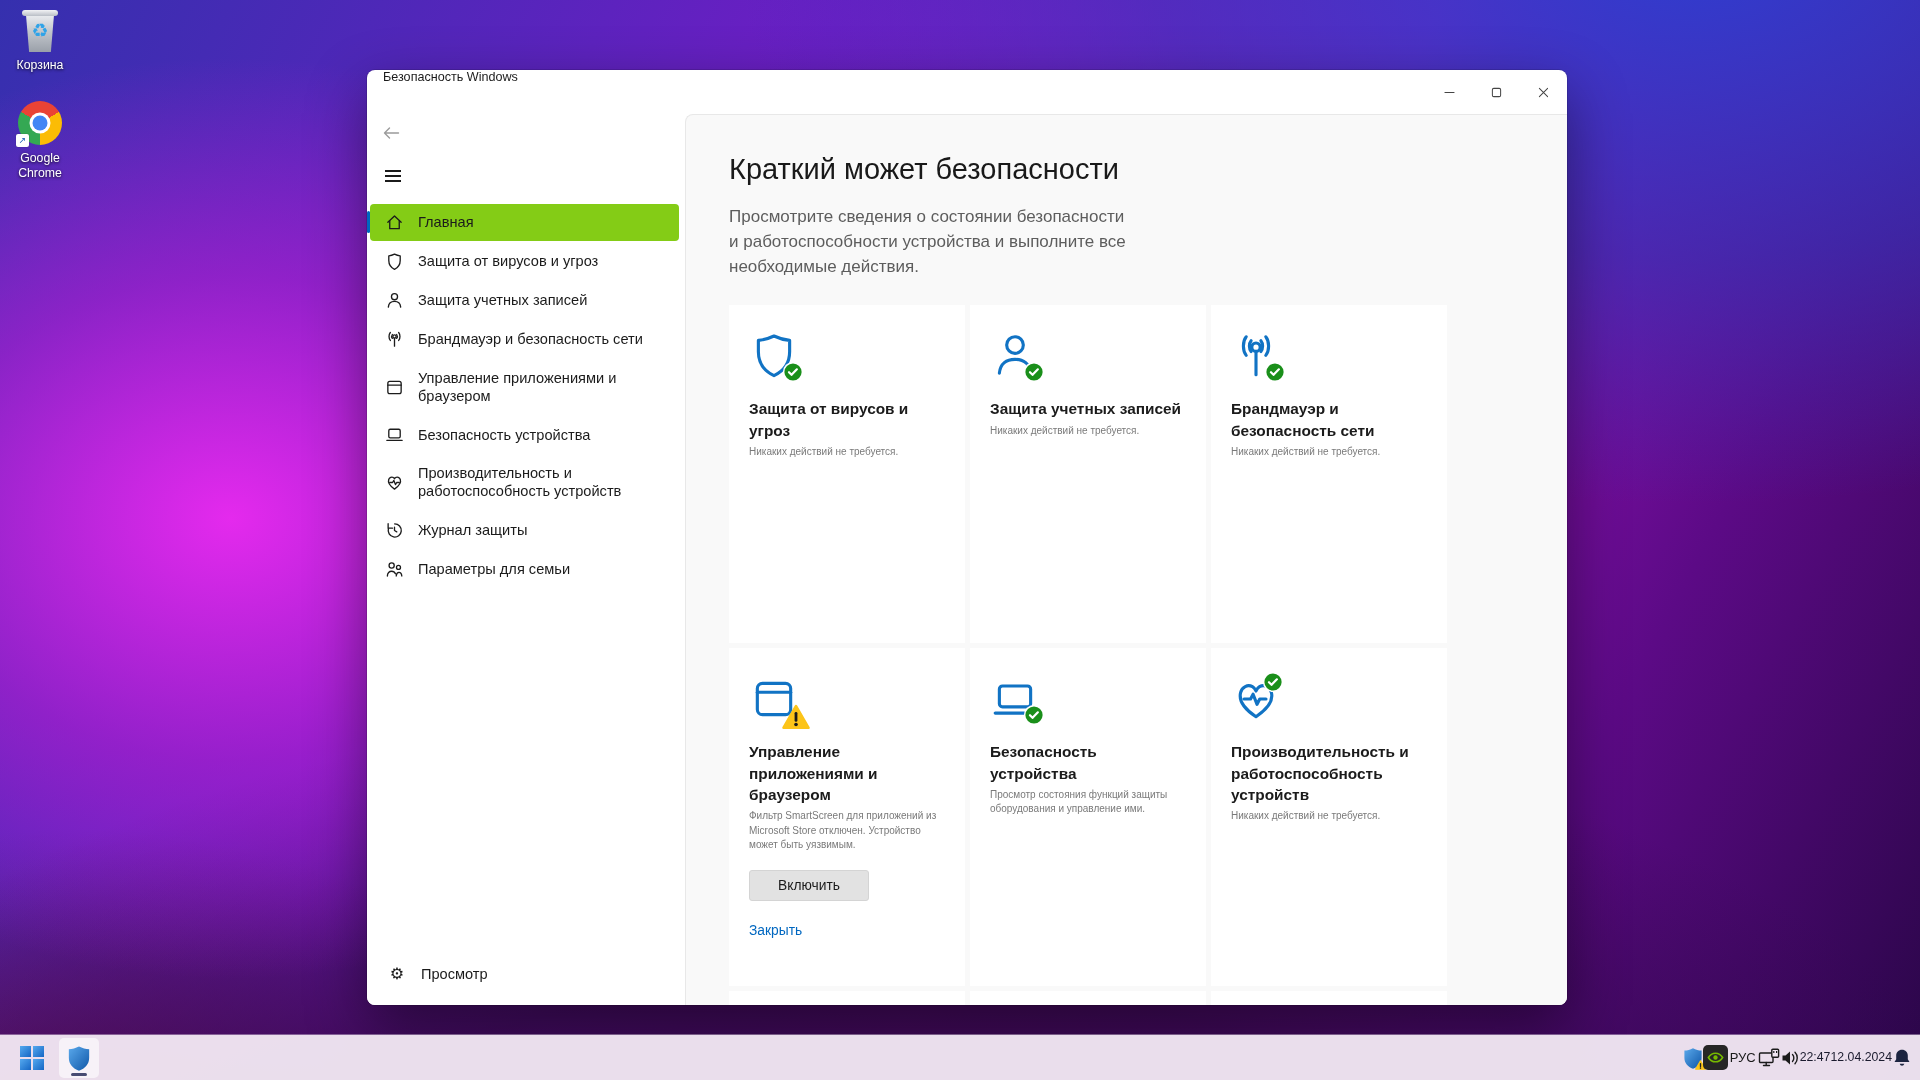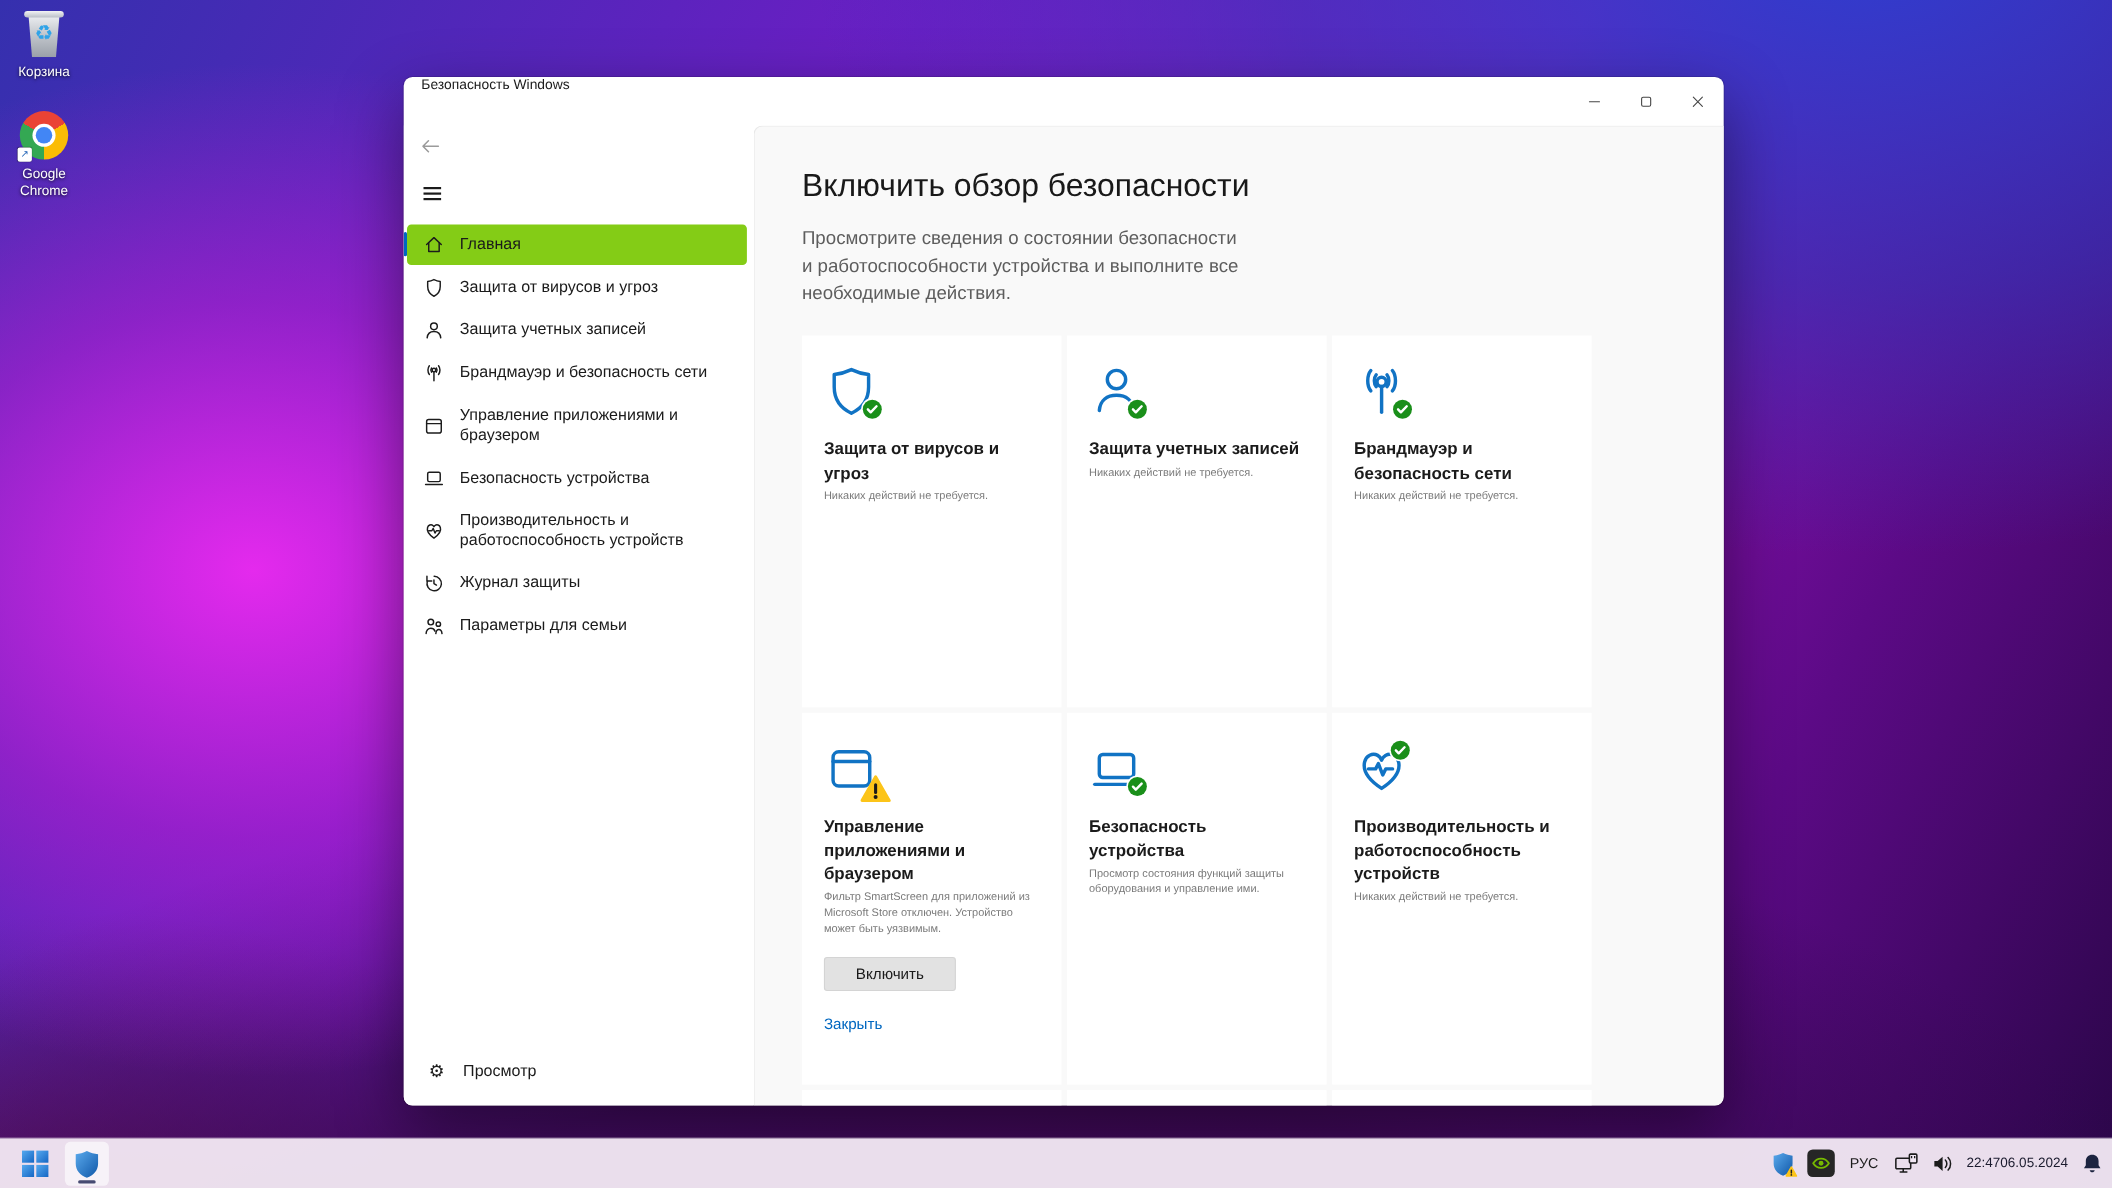--- a/index.html
+++ b/index.html
@@ -101,21 +101,21 @@
   .taskbar{position:absolute; left:0; right:0; bottom:0; height:45px;
     background:rgba(241,231,243,.96); box-shadow:0 -1px 0 rgba(255,255,255,.35);}
   .tb-left{position:absolute; left:12px; top:0; height:100%; display:flex; align-items:center; gap:7px;}
   .tb-btn{width:40px; height:40px; border-radius:5px; display:flex; align-items:center; justify-content:center;
     position:relative; cursor:pointer;}
   .tb-btn.active-app{background:rgba(255,255,255,.62);}
   .tb-btn.active-app::after{content:""; position:absolute; bottom:2px; left:50%; transform:translateX(-50%);
     width:16px; height:3px; border-radius:2px; background:#474b72;}
   .start-grid{width:24px; height:24px; display:grid; grid-template-columns:11px 11px; grid-template-rows:11px 11px; gap:2px;}
   .start-grid i{background:linear-gradient(135deg,#55a9ef,#1566c4);}
-  .tb-right{position:absolute; right:8px; top:0; height:100%; display:flex; align-items:center; gap:12px;}
+  .tb-right{position:absolute; right:8px; top:0; height:100%; display:flex; align-items:center; }
   .tray-item{display:flex; align-items:center; justify-content:center; cursor:pointer; position:relative;}
   .tray-lang{font-size:13px; color:#1b1b1b; padding:0 2px;}
   .nvidia-sq{width:25px; height:25px; border-radius:5px; background:#262626; display:flex; align-items:center; justify-content:center;}
   .tray-time{text-align:right; font-size:12.3px; line-height:1.32; color:#1b1b2e;}
   .tray-warn{position:absolute; right:-3px; bottom:-1px;}
 </style>
 </head>
 <body>
 
 <div class="wallpaper">
@@ -260,21 +260,21 @@
   </div>
           </nav>
         <div class="nav-item settings-item">
           <span class="nicon">
               <span class="glyph">⚙</span>
             </span>
           <span>Просмотр</span>
         </div>
       </aside>
       <section class="content">
-        <h1 class="page-title">Включить обзор безопасности</h1>
+        <h1 class="page-title">Краткий может безопасности</h1>
         <p class="page-desc">Просмотрите сведения о состоянии безопасности и работоспособности устройства и выполните все необходимые действия.</p>
         <div class="cards" id="cards-grid">
           <div class="card">
     <div class="card-icon"><svg class="main" viewBox="0 0 48 48">
                   <path d="M24 4.8c5 2.4 10 3.8 15 4.2V20c0 10.8-6 18.6-15 22.9C15 38.6 9 30.8 9 20V9c5-.4 10-1.8 15-4.2z"></path>
                 </svg><svg class="badge" viewBox="0 0 24 24">
                   <circle cx="12" cy="12" r="11" fill="#fff"></circle>
                   <circle cx="12" cy="12" r="9.4" fill="#1a8f1a"></circle>
                   <path d="M7.6 12.2l2.8 2.9 5.8-6" stroke="#fff" stroke-width="2.4" fill="none" stroke-linecap="round" stroke-linejoin="round"></path>
                 </svg></div>
@@ -411,21 +411,21 @@
         </svg>
       </div>
       <div class="tray-item">
         <svg width="20" height="20" viewBox="0 0 20 20">
           <path d="M2.5 7.5v5h3l4.5 4v-13l-4.5 4z" fill="#1b1b1b"></path>
           <path d="M12.5 6.6c1.8 1.8 1.8 5 0 6.8M15 4.3c3 3 3 8.4 0 11.4" stroke="#1b1b1b" stroke-width="1.4" fill="none" stroke-linecap="round"></path>
         </svg>
       </div>
       <div class="tray-item tray-time">
         <div>22:47</div>
-        <div>06.05.2024</div>
+        <div>12.04.2024</div>
       </div>
       <div class="tray-item">
         <svg width="20" height="20" viewBox="0 0 20 20">
           <path d="M10 1.8c3.4 0 5.8 2.4 5.8 5.8v3.7l1.7 2.8H2.5l1.7-2.8V7.6c0-3.4 2.4-5.8 5.8-5.8z" fill="#1c2440"></path>
           <path d="M7.7 15.8c.4 1.2 1.2 1.9 2.3 1.9s1.9-.7 2.3-1.9z" fill="#1c2440"></path>
         </svg>
       </div>
     </div>
   </div>
 </div>

